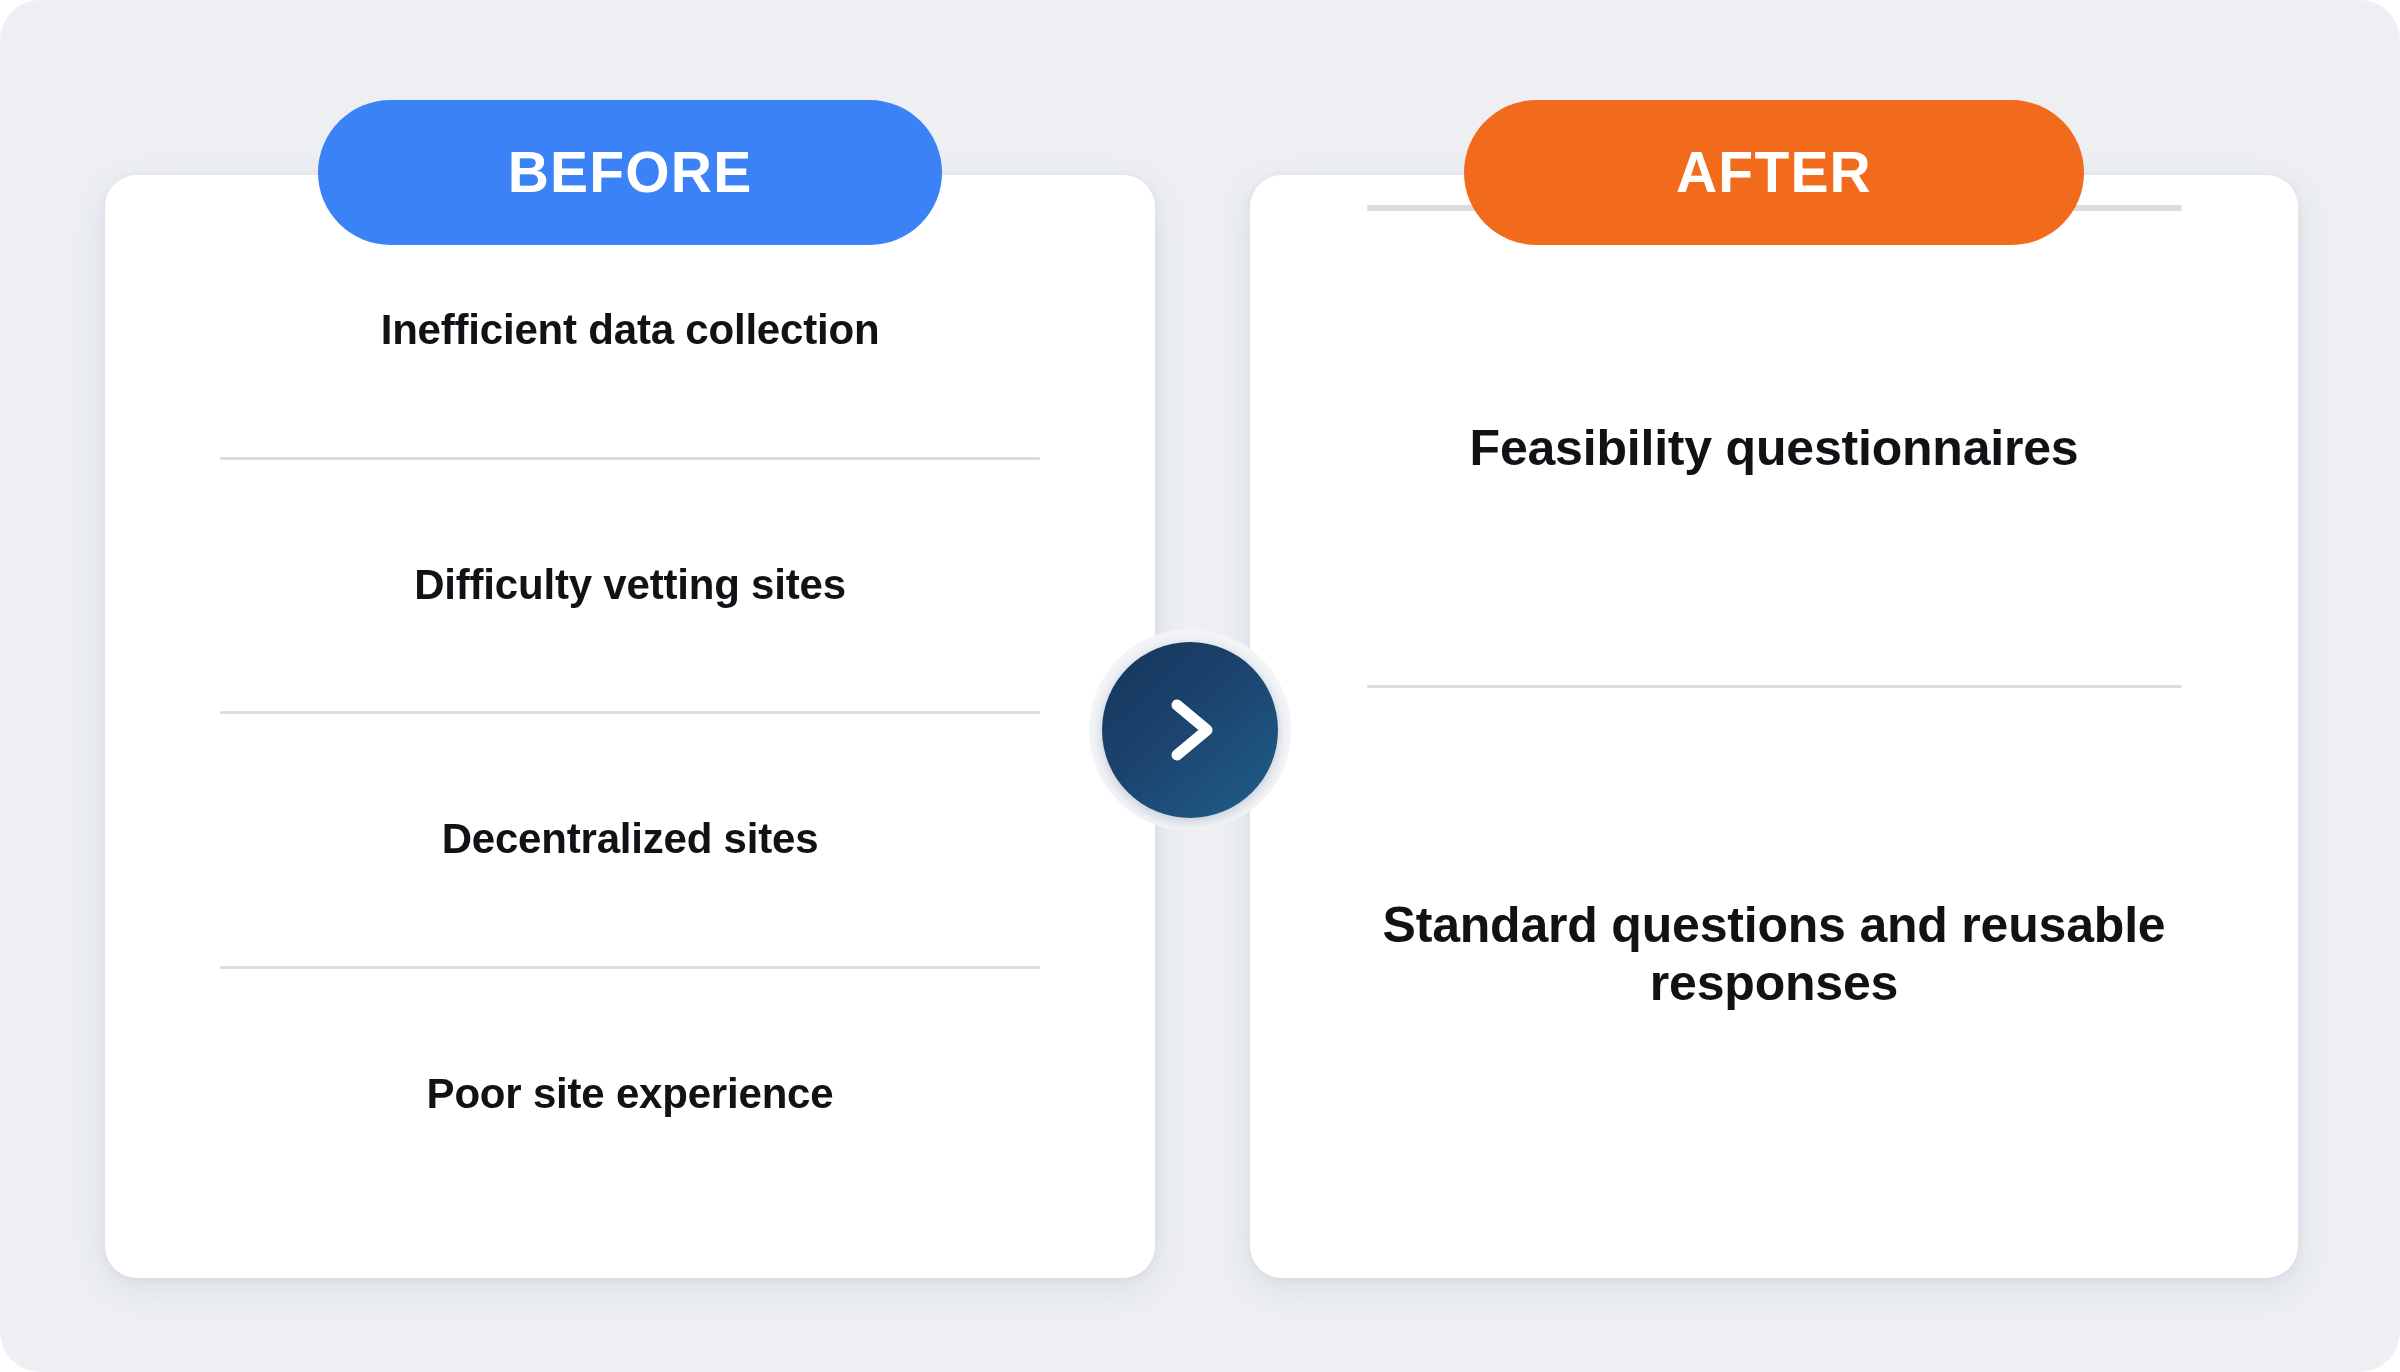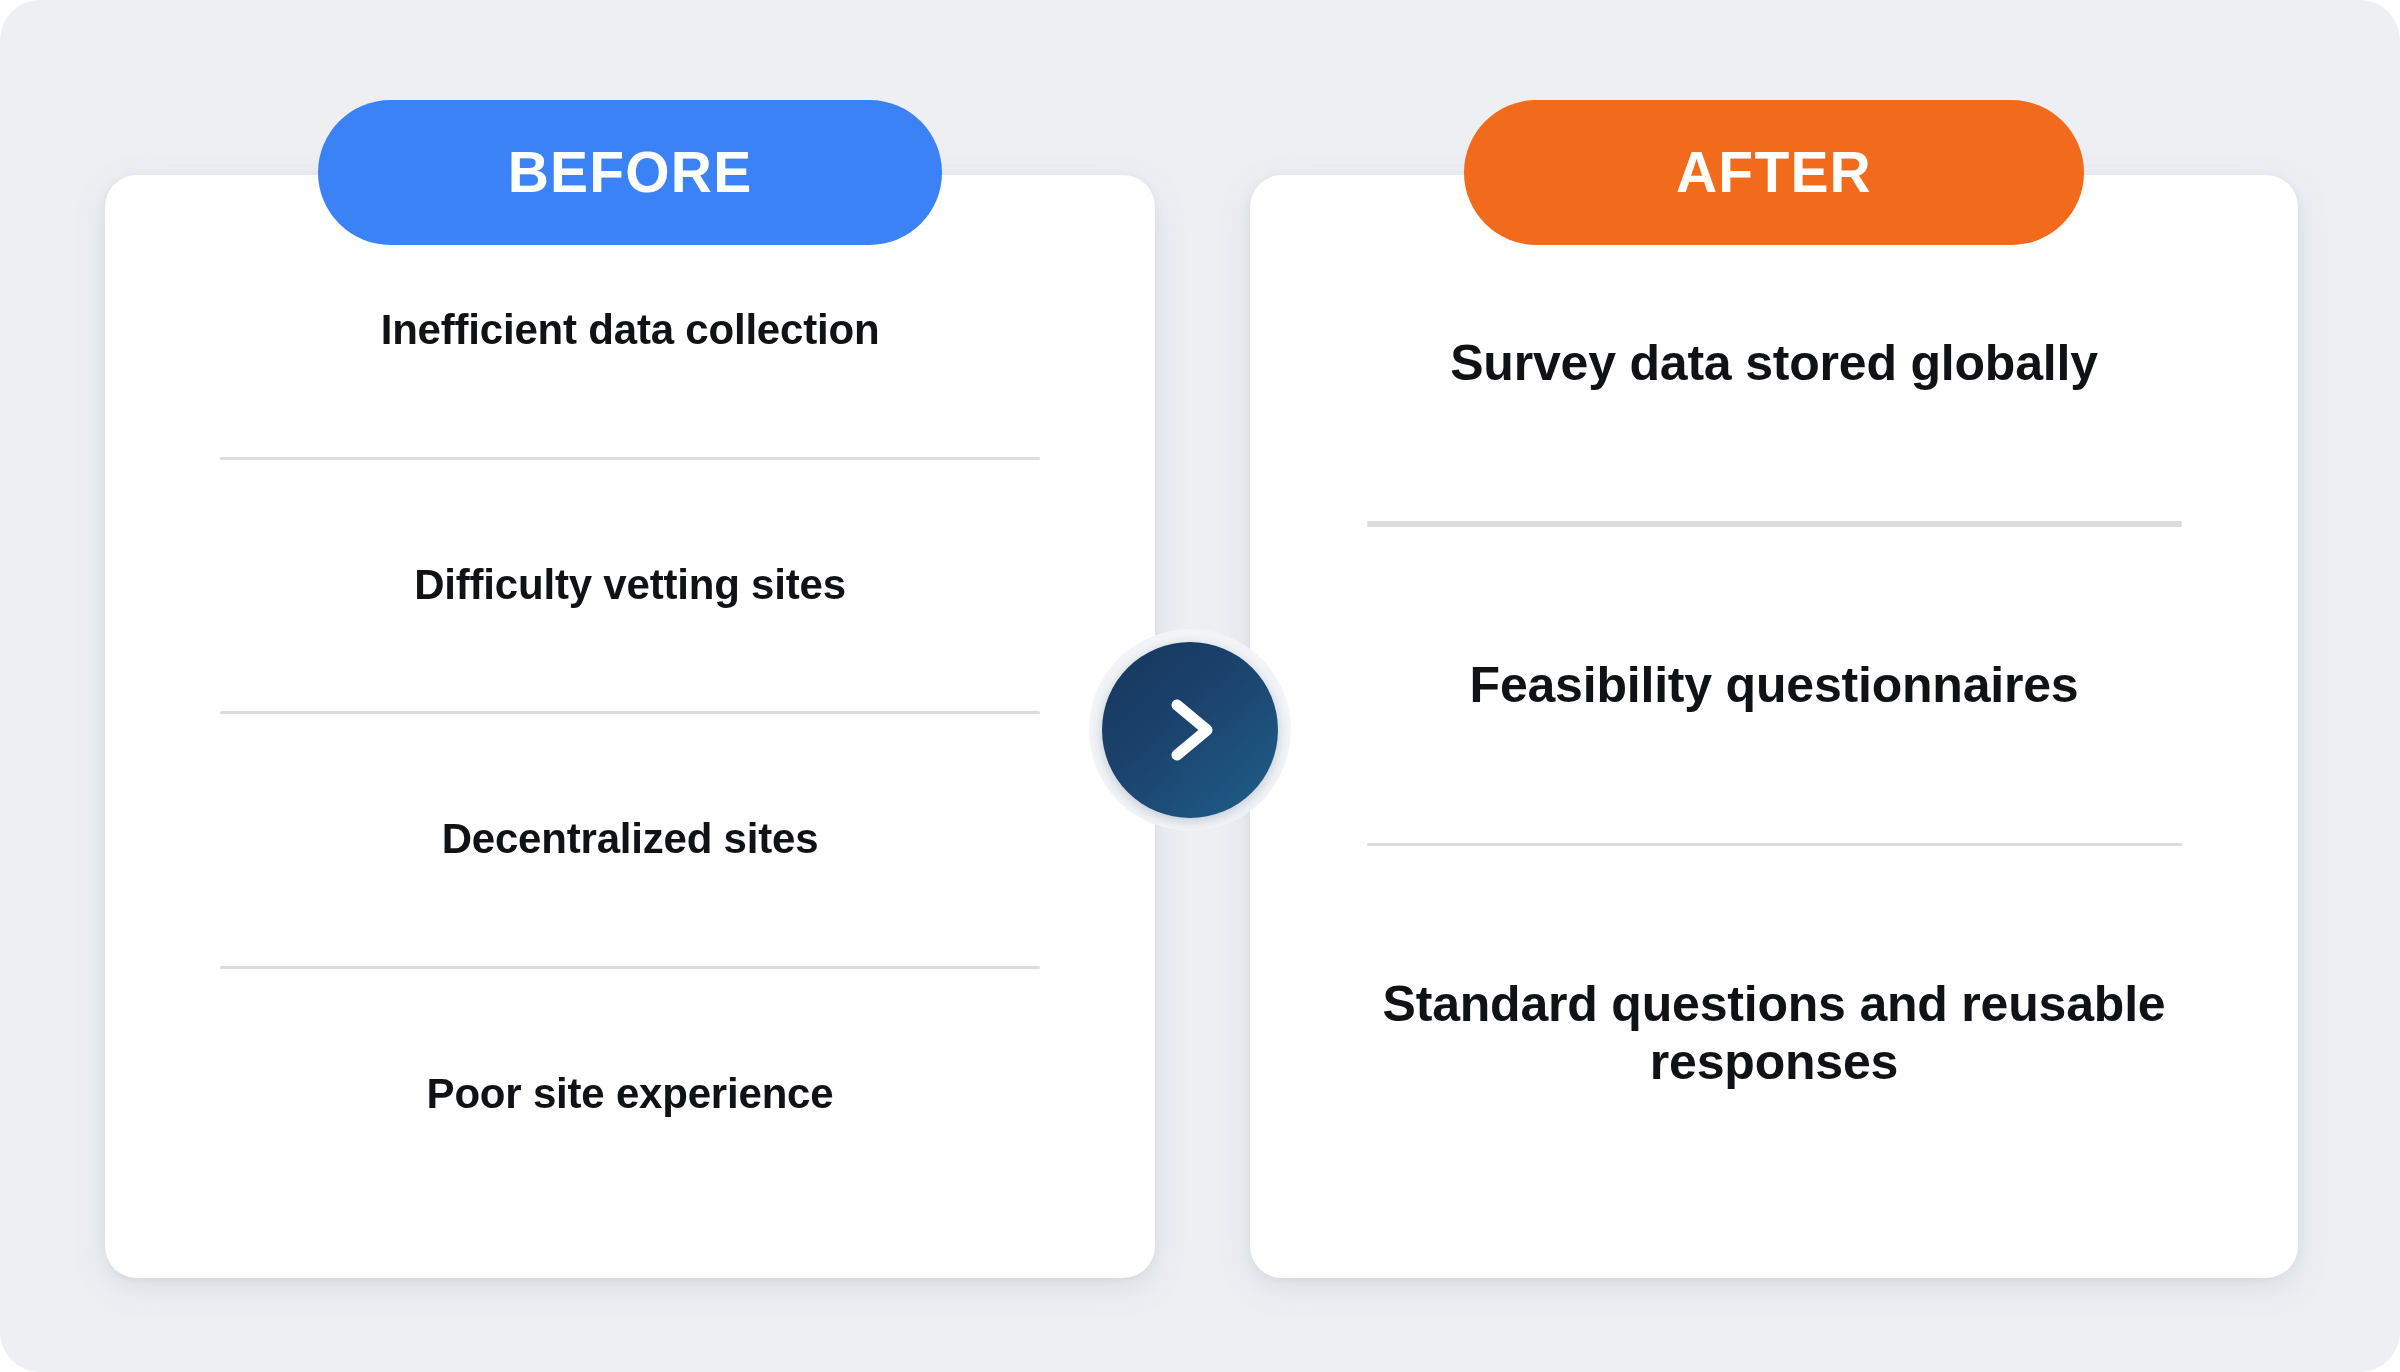--- a/index.html
+++ b/index.html
@@ -185,23 +185,20 @@
         <div class="item">
           <span class="item-text">Poor site experience</span>
         </div>
 
       </div>
     </div>
 
     <div class="card card-after">
       <div class="items items-after">
 
-        <div class="item">
-          <span class="item-text">Survey data stored globally</span>
-        </div>
         <div class="divider"></div>
 
         <div class="divider"></div>
 
         <div class="item">
           <span class="item-text">Feasibility questionnaires</span>
         </div>
         <div class="divider"></div>
 
         <div class="item">

